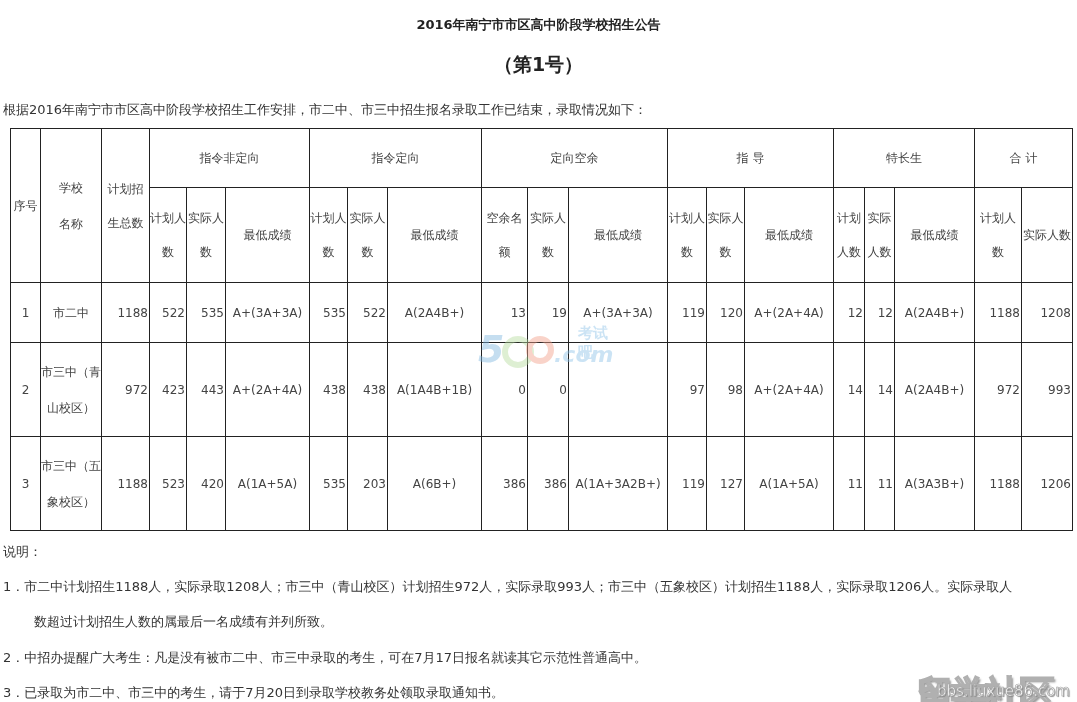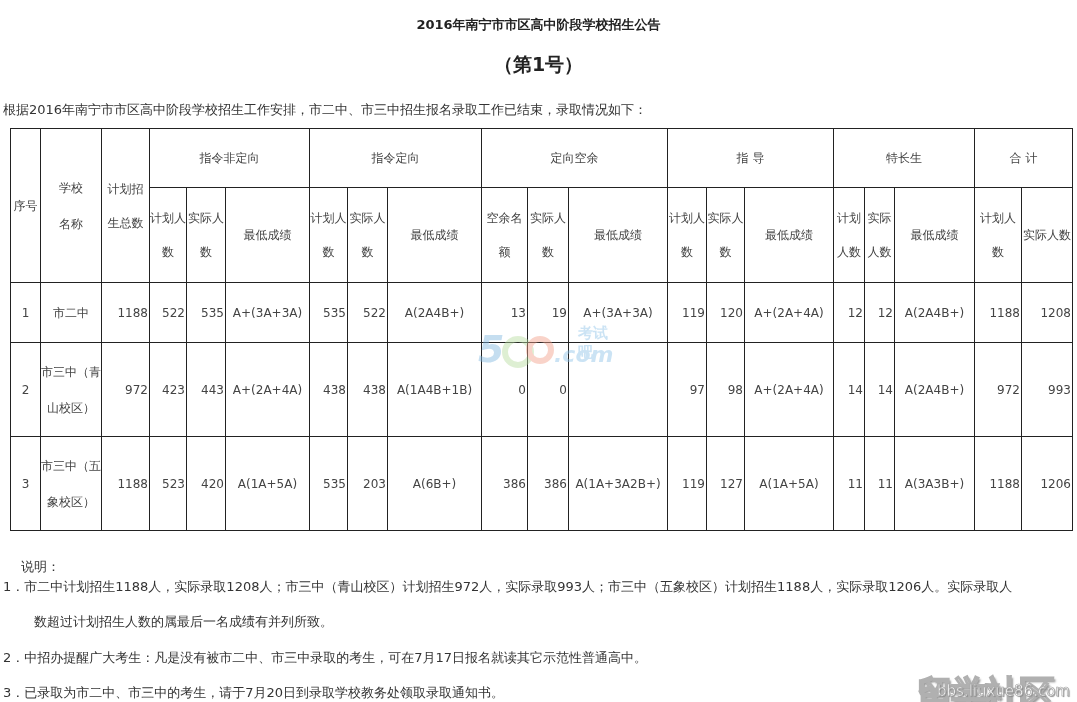--- a/index.html
+++ b/index.html
@@ -157,21 +157,21 @@
 <div class="wm1">
   <svg width="140" height="50" viewBox="0 0 140 50">
     <text x="0" y="40" font-family="DejaVu Sans, sans-serif" font-weight="bold" font-style="italic" font-size="38" fill="#7fb8e0">5</text>
     <circle cx="40" cy="30" r="13" fill="none" stroke="#b8dca0" stroke-width="6"></circle>
     <circle cx="62" cy="28" r="11" fill="none" stroke="#f2a08a" stroke-width="6"></circle>
   </svg>
   <span style="position:absolute;left:100px;top:2px;font-size:15px;color:#8ec3e8;font-weight:bold;">考试吧</span>
   <span style="position:absolute;left:76px;top:20px;font-size:22px;color:#8ec3e8;font-weight:bold;font-style:italic;">.com</span>
 </div>
 
-<div class="notes" style="top:558px;margin-left:18px;">说明：</div>
+<div class="notes" style="top:543px;">说明：</div>
 <div class="notes" style="top:578px;">1．市二中计划招生1188人，实际录取1208人；市三中（青山校区）计划招生972人，实际录取993人；市三中（五象校区）计划招生1188人，实际录取1206人。实际录取人</div>
 <div class="notes" style="top:613px;margin-left:31px;">数超过计划招生人数的属最后一名成绩有并列所致。</div>
 <div class="notes" style="top:649px;">2．中招办提醒广大考生：凡是没有被市二中、市三中录取的考生，可在7月17日报名就读其它示范性普通高中。</div>
 <div class="notes" style="top:684px;">3．已录取为市二中、市三中的考生，请于7月20日到录取学校教务处领取录取通知书。</div>
 
 <div class="wm2">
   <span style="position:absolute;left:0;top:0;font-size:36px;font-weight:bold;color:#ffffff;letter-spacing:-2px;-webkit-text-stroke:1.5px #b0b0b0;text-shadow:2px 2px 2px #999;margin-top:28px;">留学社区</span>
   <span style="position:absolute;left:20px;top:40px;font-size:15px;color:#ffffff;-webkit-text-stroke:0.6px #a0a0a0;text-shadow:1px 1px 1px #888;">bbs.liuxue86.com</span>
 </div>
 

